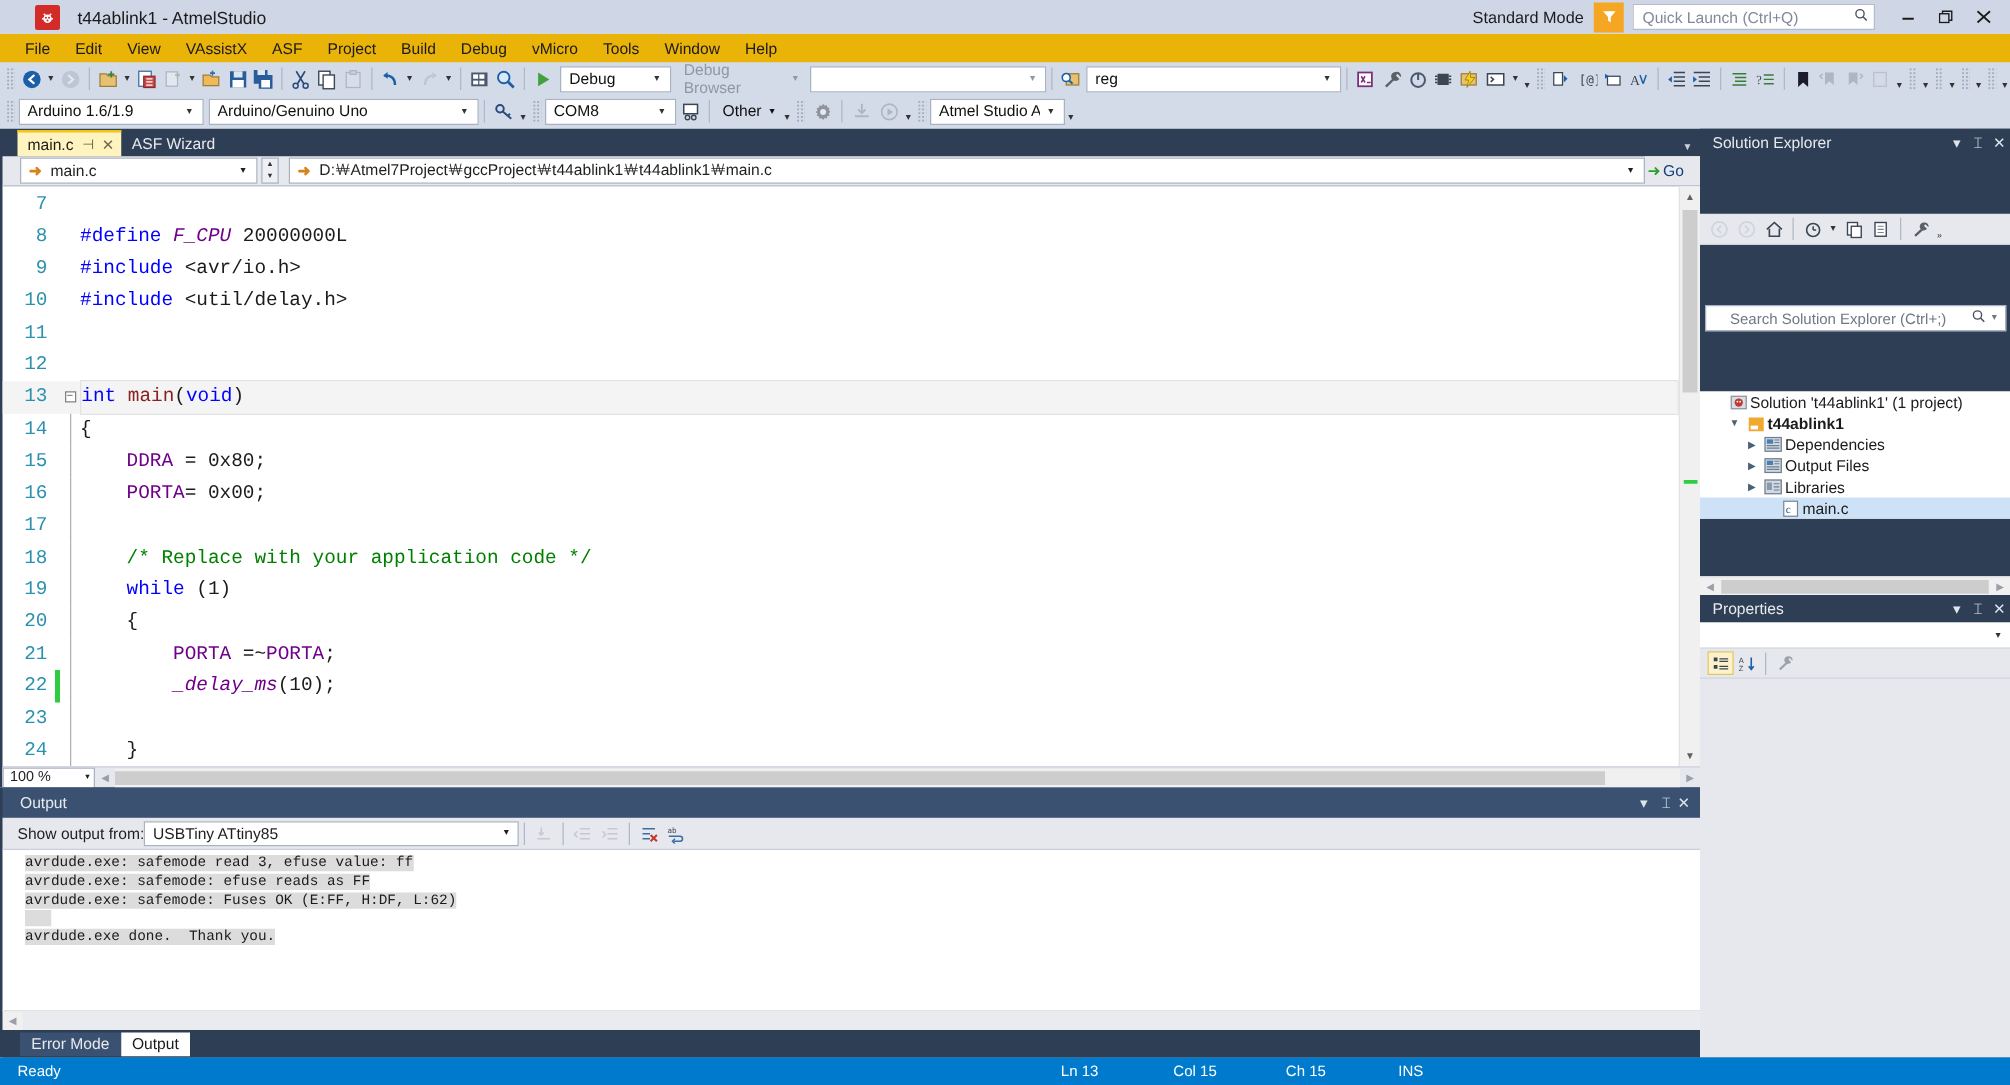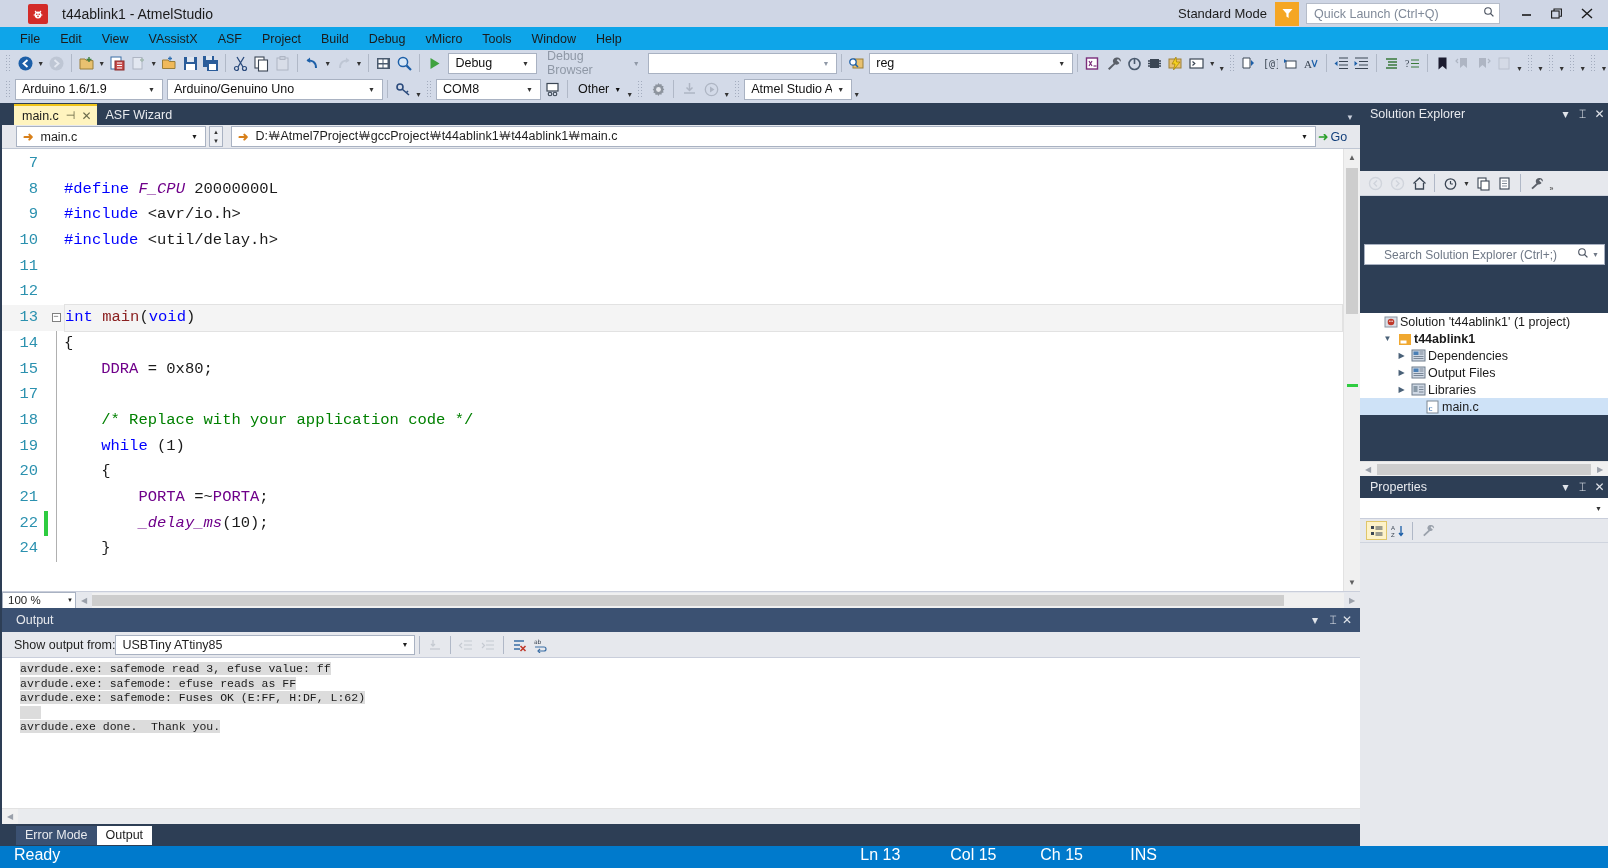--- a/index.html
+++ b/index.html
@@ -65,21 +65,21 @@
   .win-btns { display: flex; align-items: center; gap: 0px; margin-right: 6px; }
   .win-btn {
     width: 30px; height: 24px;
     display: flex; align-items: center; justify-content: center;
     color: #1b1b1b;
   }
 
   
   .menubar {
     height: 23px;
-    background: #0ea5e9;
+    background: #eab308;
     display: flex; align-items: center;
     padding-left: 10px;
     flex: 0 0 auto;
     font-size: 12.5px;
   }
   .menu-item {
     padding: 2px 10px;
     color: #1b1b1b;
     white-space: nowrap;
   }
@@ -407,22 +407,22 @@
   }
   .props-tools .pt {
     width: 21px; height: 19px; display: flex; align-items: center; justify-content: center;
   }
   .props-tools .pt.on { background: #fdf2c9; border: 1px solid #e0c66a; }
 
   
   .statusbar {
     height: 22px; flex: 0 0 auto;
     background: #007acc;
-    display: flex; 
-    color: #fff; font-size: 16px;
+    display: flex; align-items: center;
+    color: #fff; font-size: 12px;
     padding-left: 14px;
   }
   .statusbar .st { }
   .statusbar .sp1 { width: 800px; }
   .statusbar .fld { width: 90px; }
 </style>
 </head>
 <body>
 
 <div id="app">
@@ -864,26 +864,28 @@
             <div class="code-lines" id="code-lines">
                 <div class="cl"><span class="ln">7</span><span class="chg"></span><span class="fold"></span><span class="txt"></span></div>
                 <div class="cl"><span class="ln">8</span><span class="chg"></span><span class="fold"></span><span class="txt"><span class="k-pre">#define </span><span class="k-macro">F_CPU</span><span class="k-plain"> 20000000L</span></span></div>
                 <div class="cl"><span class="ln">9</span><span class="chg"></span><span class="fold"></span><span class="txt"><span class="k-pre">#include </span><span class="k-plain">&lt;avr/io.h&gt;</span></span></div>
                 <div class="cl"><span class="ln">10</span><span class="chg"></span><span class="fold"></span><span class="txt"><span class="k-pre">#include </span><span class="k-plain">&lt;util/delay.h&gt;</span></span></div>
                 <div class="cl"><span class="ln">11</span><span class="chg"></span><span class="fold"></span><span class="txt"></span></div>
                 <div class="cl"><span class="ln">12</span><span class="chg"></span><span class="fold"></span><span class="txt"></span></div>
                 <div class="cl cur-line"><span class="ln">13</span><span class="chg"></span><span class="fold"><span class="box">−</span></span><span class="txt"><span class="txt-wrap" style="display: block;"><span class="txt"><span class="k-kw">int </span><span class="k-fn">main</span><span class="k-plain">(</span><span class="k-kw">void</span><span class="k-plain">)</span></span></span></span></div>
                 <div class="cl"><span class="ln">14</span><span class="chg"></span><span class="bar"><i></i></span><span class="txt"><span class="k-plain">{</span></span></div>
                 <div class="cl"><span class="ln">15</span><span class="chg"></span><span class="bar"><i></i></span><span class="txt"><span class="k-reg">    DDRA </span><span class="k-plain">= 0x80;</span></span></div>
+                <div class="cl"><span class="ln">16</span><span class="chg"></span><span class="bar"><i></i></span><span class="txt"><span class="k-reg">    PORTA</span><span class="k-plain">= 0x00;</span></span></div>
                 <div class="cl"><span class="ln">17</span><span class="chg"></span><span class="bar"><i></i></span><span class="txt"></span></div>
                 <div class="cl"><span class="ln">18</span><span class="chg"></span><span class="bar"><i></i></span><span class="txt"><span class="k-cmt">    /* Replace with your application code */</span></span></div>
                 <div class="cl"><span class="ln">19</span><span class="chg"></span><span class="bar"><i></i></span><span class="txt"><span class="k-kw">    while</span><span class="k-plain"> (1)</span></span></div>
                 <div class="cl"><span class="ln">20</span><span class="chg"></span><span class="bar"><i></i></span><span class="txt"><span class="k-plain">    {</span></span></div>
                 <div class="cl"><span class="ln">21</span><span class="chg"></span><span class="bar"><i></i></span><span class="txt"><span class="k-reg">        PORTA</span><span class="k-plain"> =~</span><span class="k-reg">PORTA</span><span class="k-plain">;</span></span></div>
                 <div class="cl"><span class="ln">22</span><span class="chg changebar"></span><span class="bar"><i></i></span><span class="txt"><span class="k-macro">        _delay_ms</span><span class="k-plain">(10);</span></span></div>
+                <div class="cl"><span class="ln">23</span><span class="chg"></span><span class="bar"><i></i></span><span class="txt"></span></div>
                 <div class="cl"><span class="ln">24</span><span class="chg"></span><span class="bar"><i></i></span><span class="txt"><span class="k-plain">    }</span></span></div>
               </div>
           </div>
           <div class="vscroll">
             <div class="vs-btn">▲</div>
             <div class="vs-track">
               <div class="vs-thumb" style="top:2px; height:146px;"></div>
               <div class="vs-mark" style="top:218px;"></div>
             </div>
             <div class="vs-btn">▼</div>

